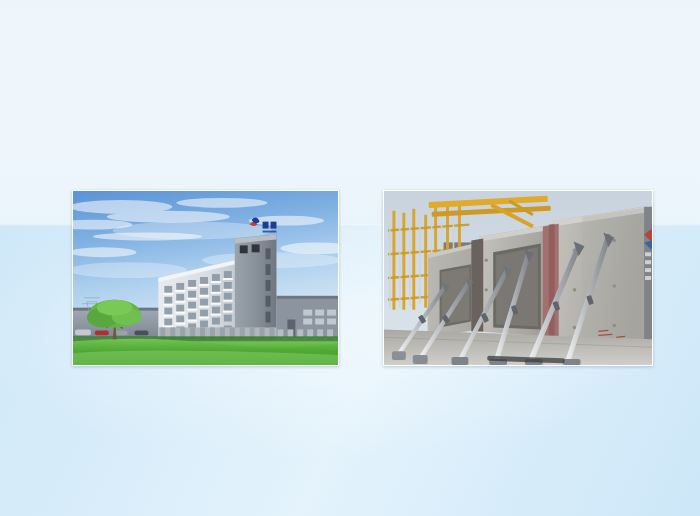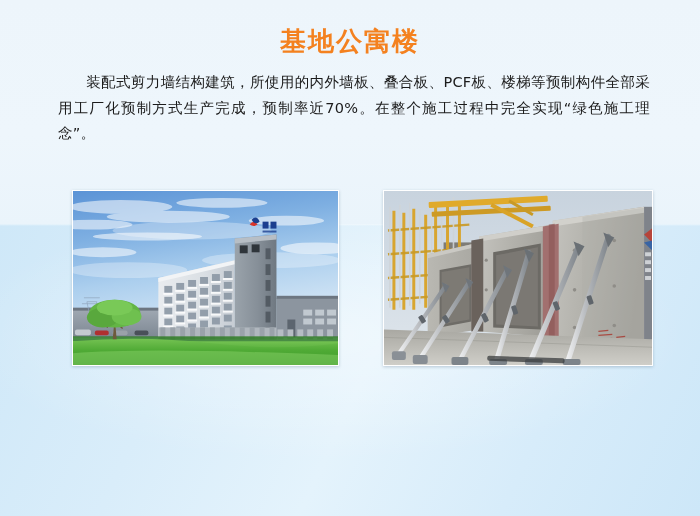--- a/index.html
+++ b/index.html
@@ -69,23 +69,21 @@
 </style>
 </head>
 <body>
 
 <div id="slide">
 
   <div class="bg-top"></div>
   <div class="bg-band"></div>
   <div class="bg-sheen"></div>
 
-  <div id="title">基地公寓楼</div>
-
-  <div id="body-text"><span class="indent"></span><span>装配式剪力墙结构建筑，所使用的内外墙板、叠合板、PCF板、楼梯等预制构件全部采用工厂化预制方式生产完成，预制率近70%。在整个施工过程中完全实现“绿色施工理念”。</span></div>
+
 
   <div class="photo" id="photo-left">
     <svg viewBox="0 0 267 176" preserveAspectRatio="none">
       <defs>
         <linearGradient id="skyL" x1="0" y1="0" x2="0.25" y2="1">
           <stop offset="0%" stop-color="#5b93d6"></stop>
           <stop offset="32%" stop-color="#7fb0e2"></stop>
           <stop offset="62%" stop-color="#accfee"></stop>
           <stop offset="100%" stop-color="#dae9f6"></stop>
         </linearGradient>

